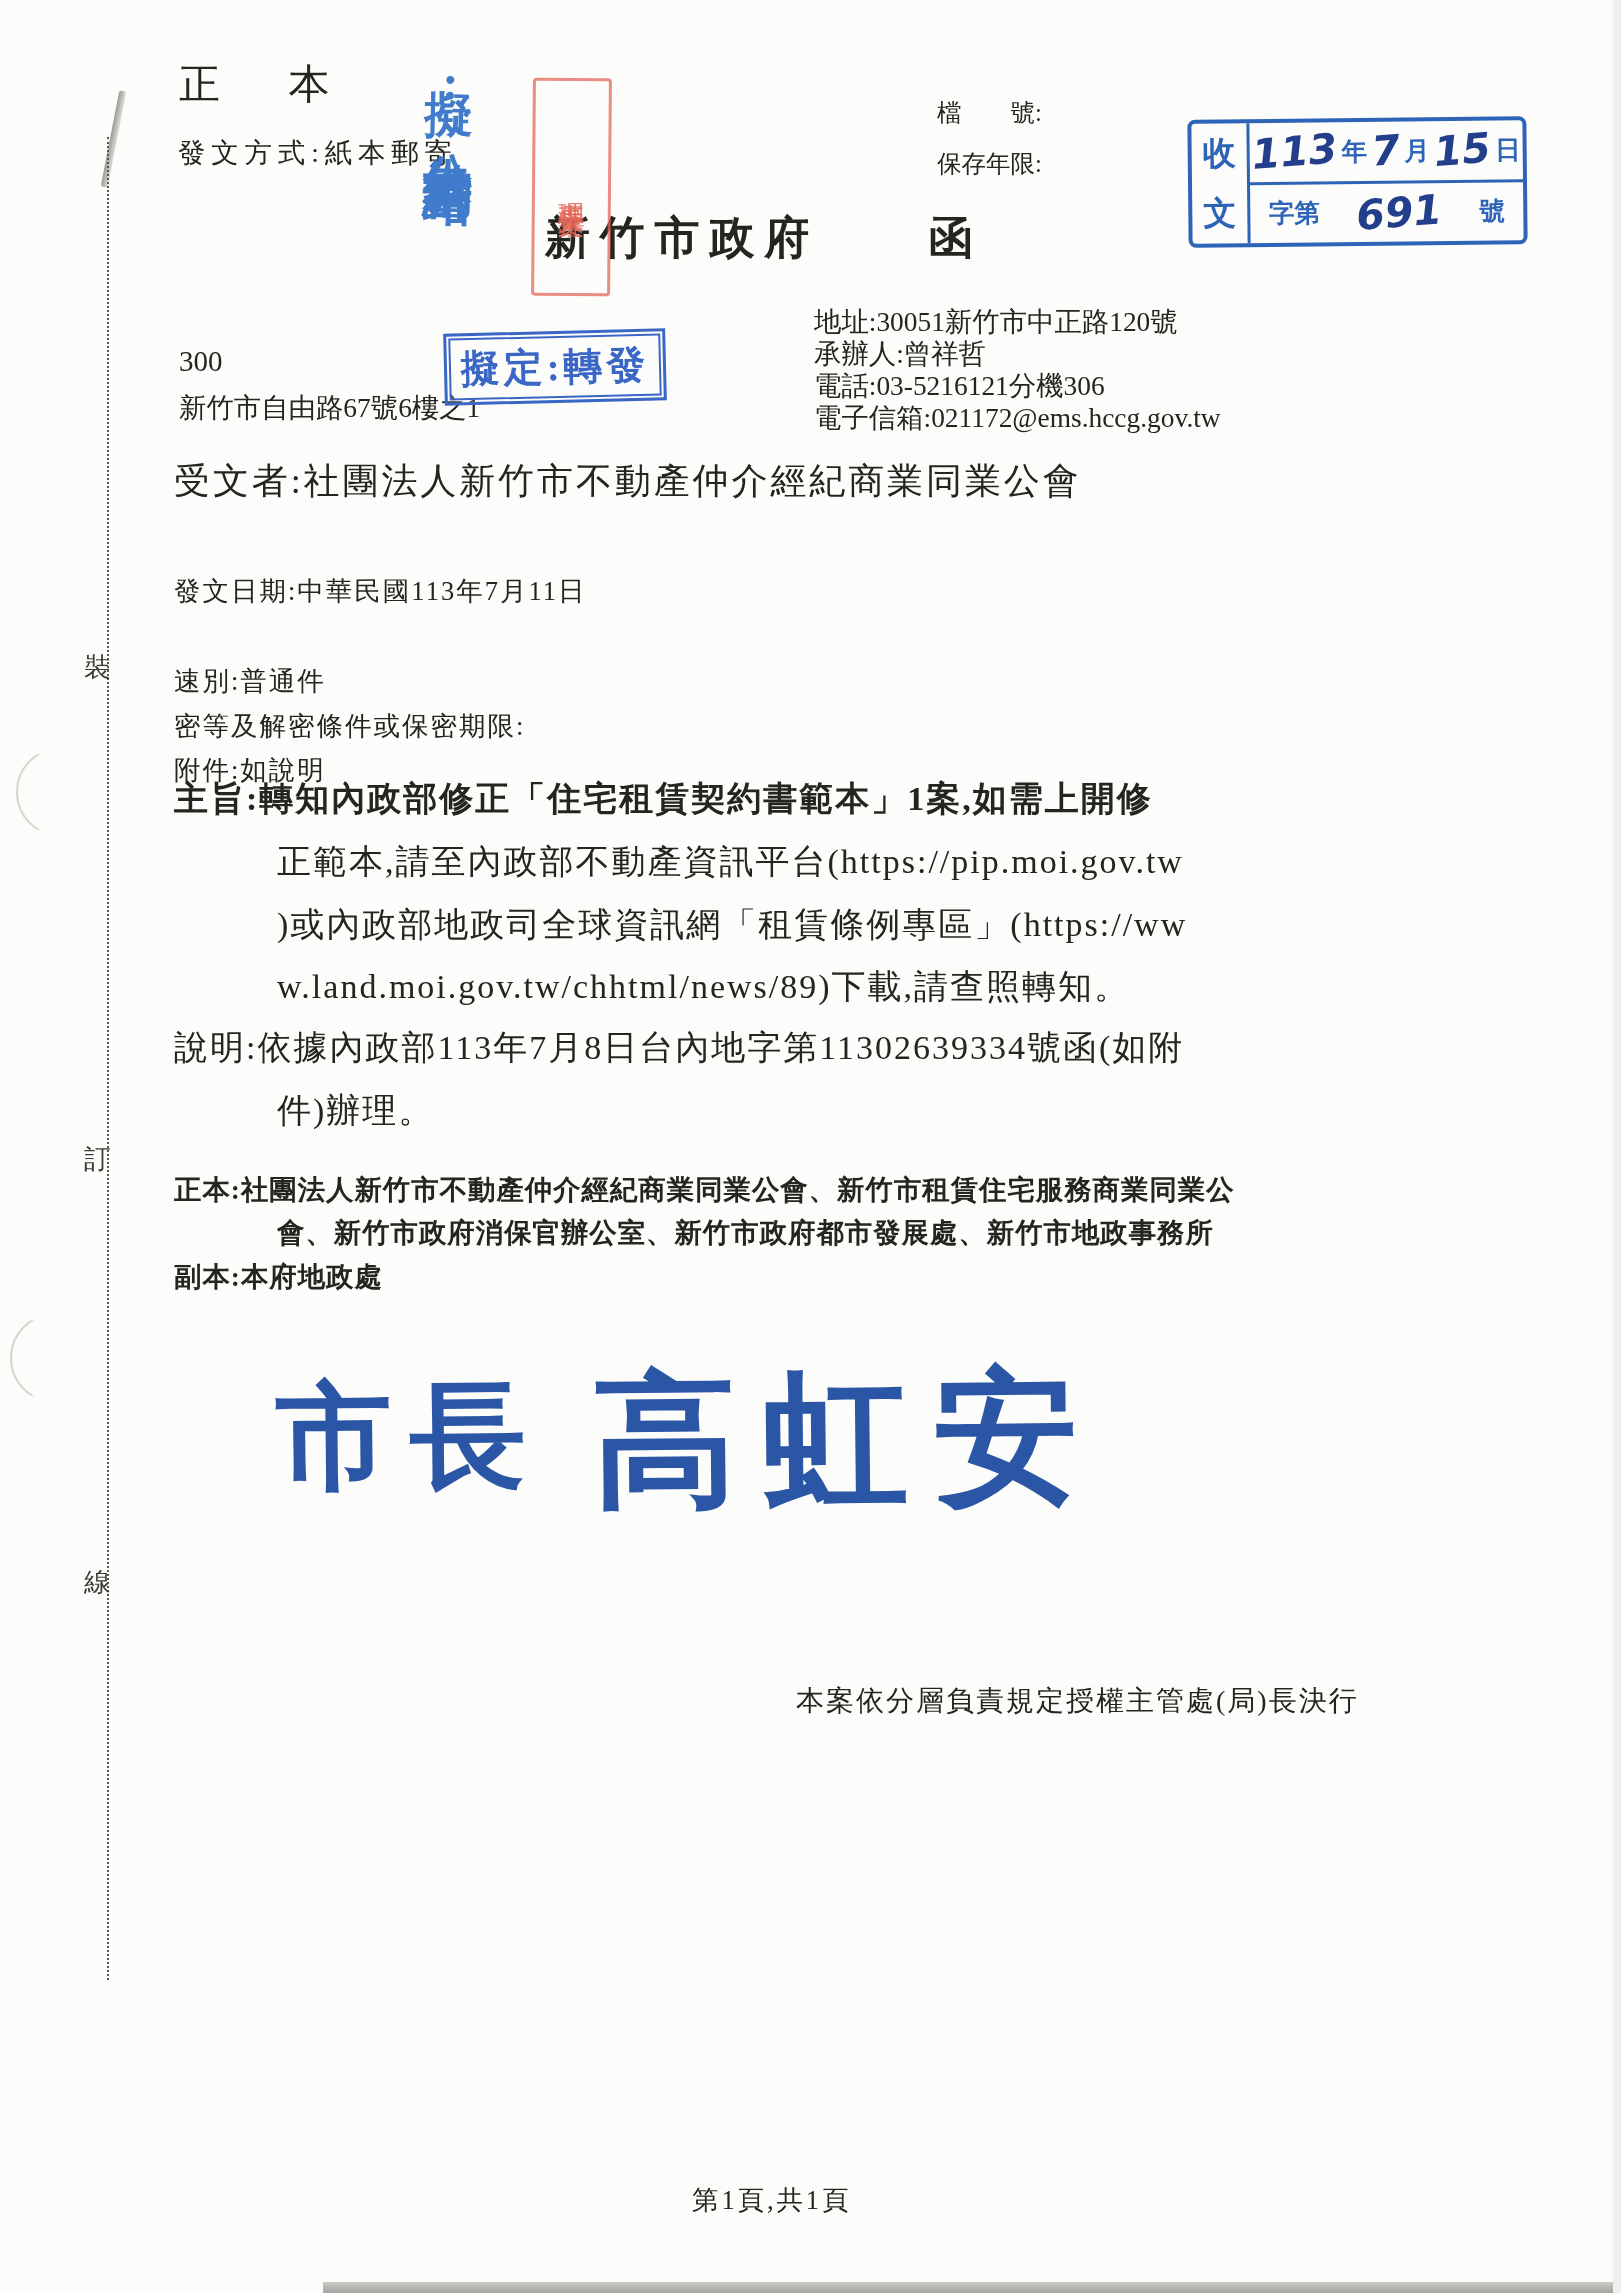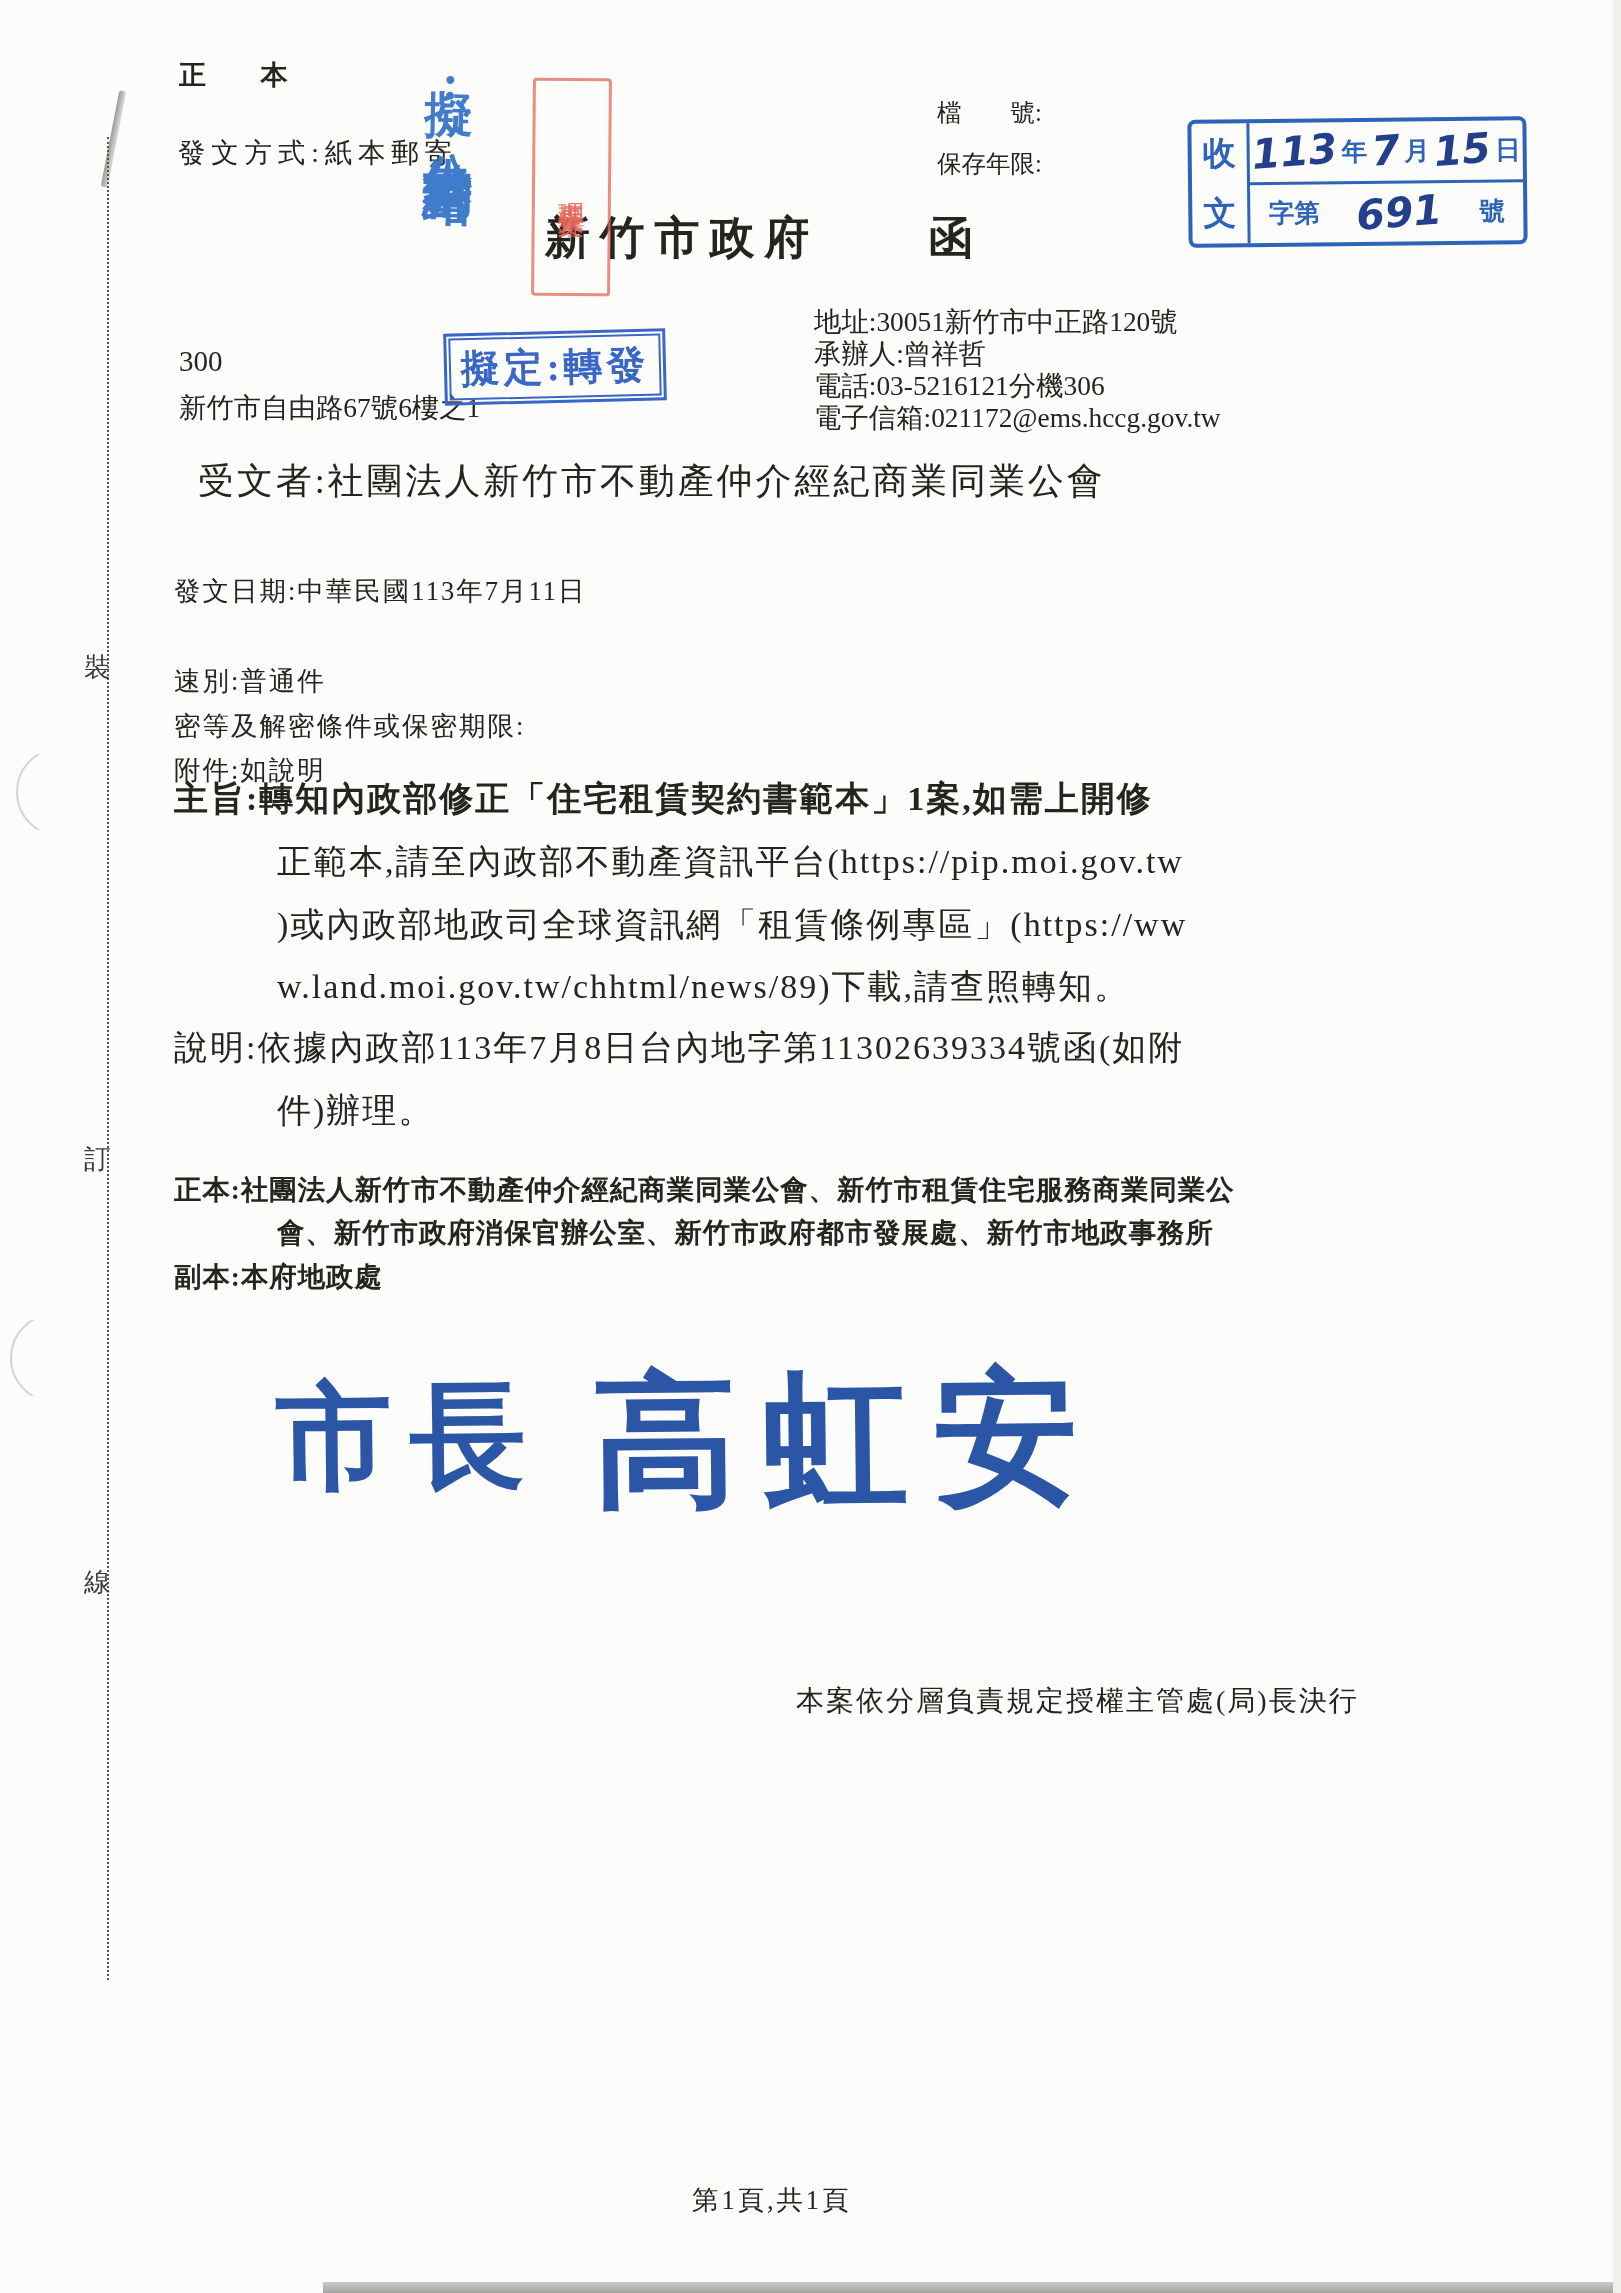--- a/index.html
+++ b/index.html
@@ -6,29 +6,29 @@
   .page{
     position:relative;
     width:1621px;height:2294px;
     background:#fcfcfa;
     overflow:hidden;
     font-family:"Liberation Serif","DejaVu Serif",serif;
     color:#26241f;
   }
   .abs{position:absolute;}
   
-  .copy-type{left:179px;top:57px;font-size:27px;letter-spacing:13.7px;font-weight:700;}
+  .copy-type{left:179px;top:57px;font-size:41px;letter-spacing:13.7px;font-weight:400;}
   .delivery{left:178px;top:135px;font-size:27.4px;letter-spacing:5.9px;}
   .file-no{left:937px;top:96px;font-size:24.5px;}
   .retention{left:937px;top:147px;font-size:24.5px;}
   .doc-title{left:545px;top:208px;font-size:45px;font-weight:700;letter-spacing:9.8px;}
   .sender{left:814px;top:306px;font-size:27.4px;line-height:32px;}
   .zip{left:179px;top:345px;font-size:29px;}
   .street{left:179px;top:390px;font-size:27.4px;}
-  .recipient{left:174px;top:457px;font-size:36px;letter-spacing:2.9px;margin-left:24px;}
+  .recipient{left:174px;top:457px;font-size:36px;letter-spacing:2.9px;}
   .meta{left:174px;font-size:26.5px;letter-spacing:2px;margin-top:36px;}
   .m0{top:537px;}.m1{top:582px;}.m2{top:627px;}.m3{top:672px;}.m4{top:716px;}
   .body-line{left:174px;font-size:34px;letter-spacing:2px;}
   .indent{left:277px;}
   .s0{top:776px;font-weight:bold;}.s1{top:839px;}.s2{top:902px;}.s3{top:964px;}
   .d0{top:1025px;}.d1{top:1088px;}
   .cc{left:174px;font-size:27.4px;letter-spacing:1px;font-weight:bold;}
   .c0{top:1172px;}.c1{left:277px;top:1215px;}.c2{top:1259px;}
   .auth{left:796px;top:1682px;font-size:28px;letter-spacing:2px;}
   .footer{left:692px;top:2182px;font-size:26.5px;letter-spacing:2.9px;}

